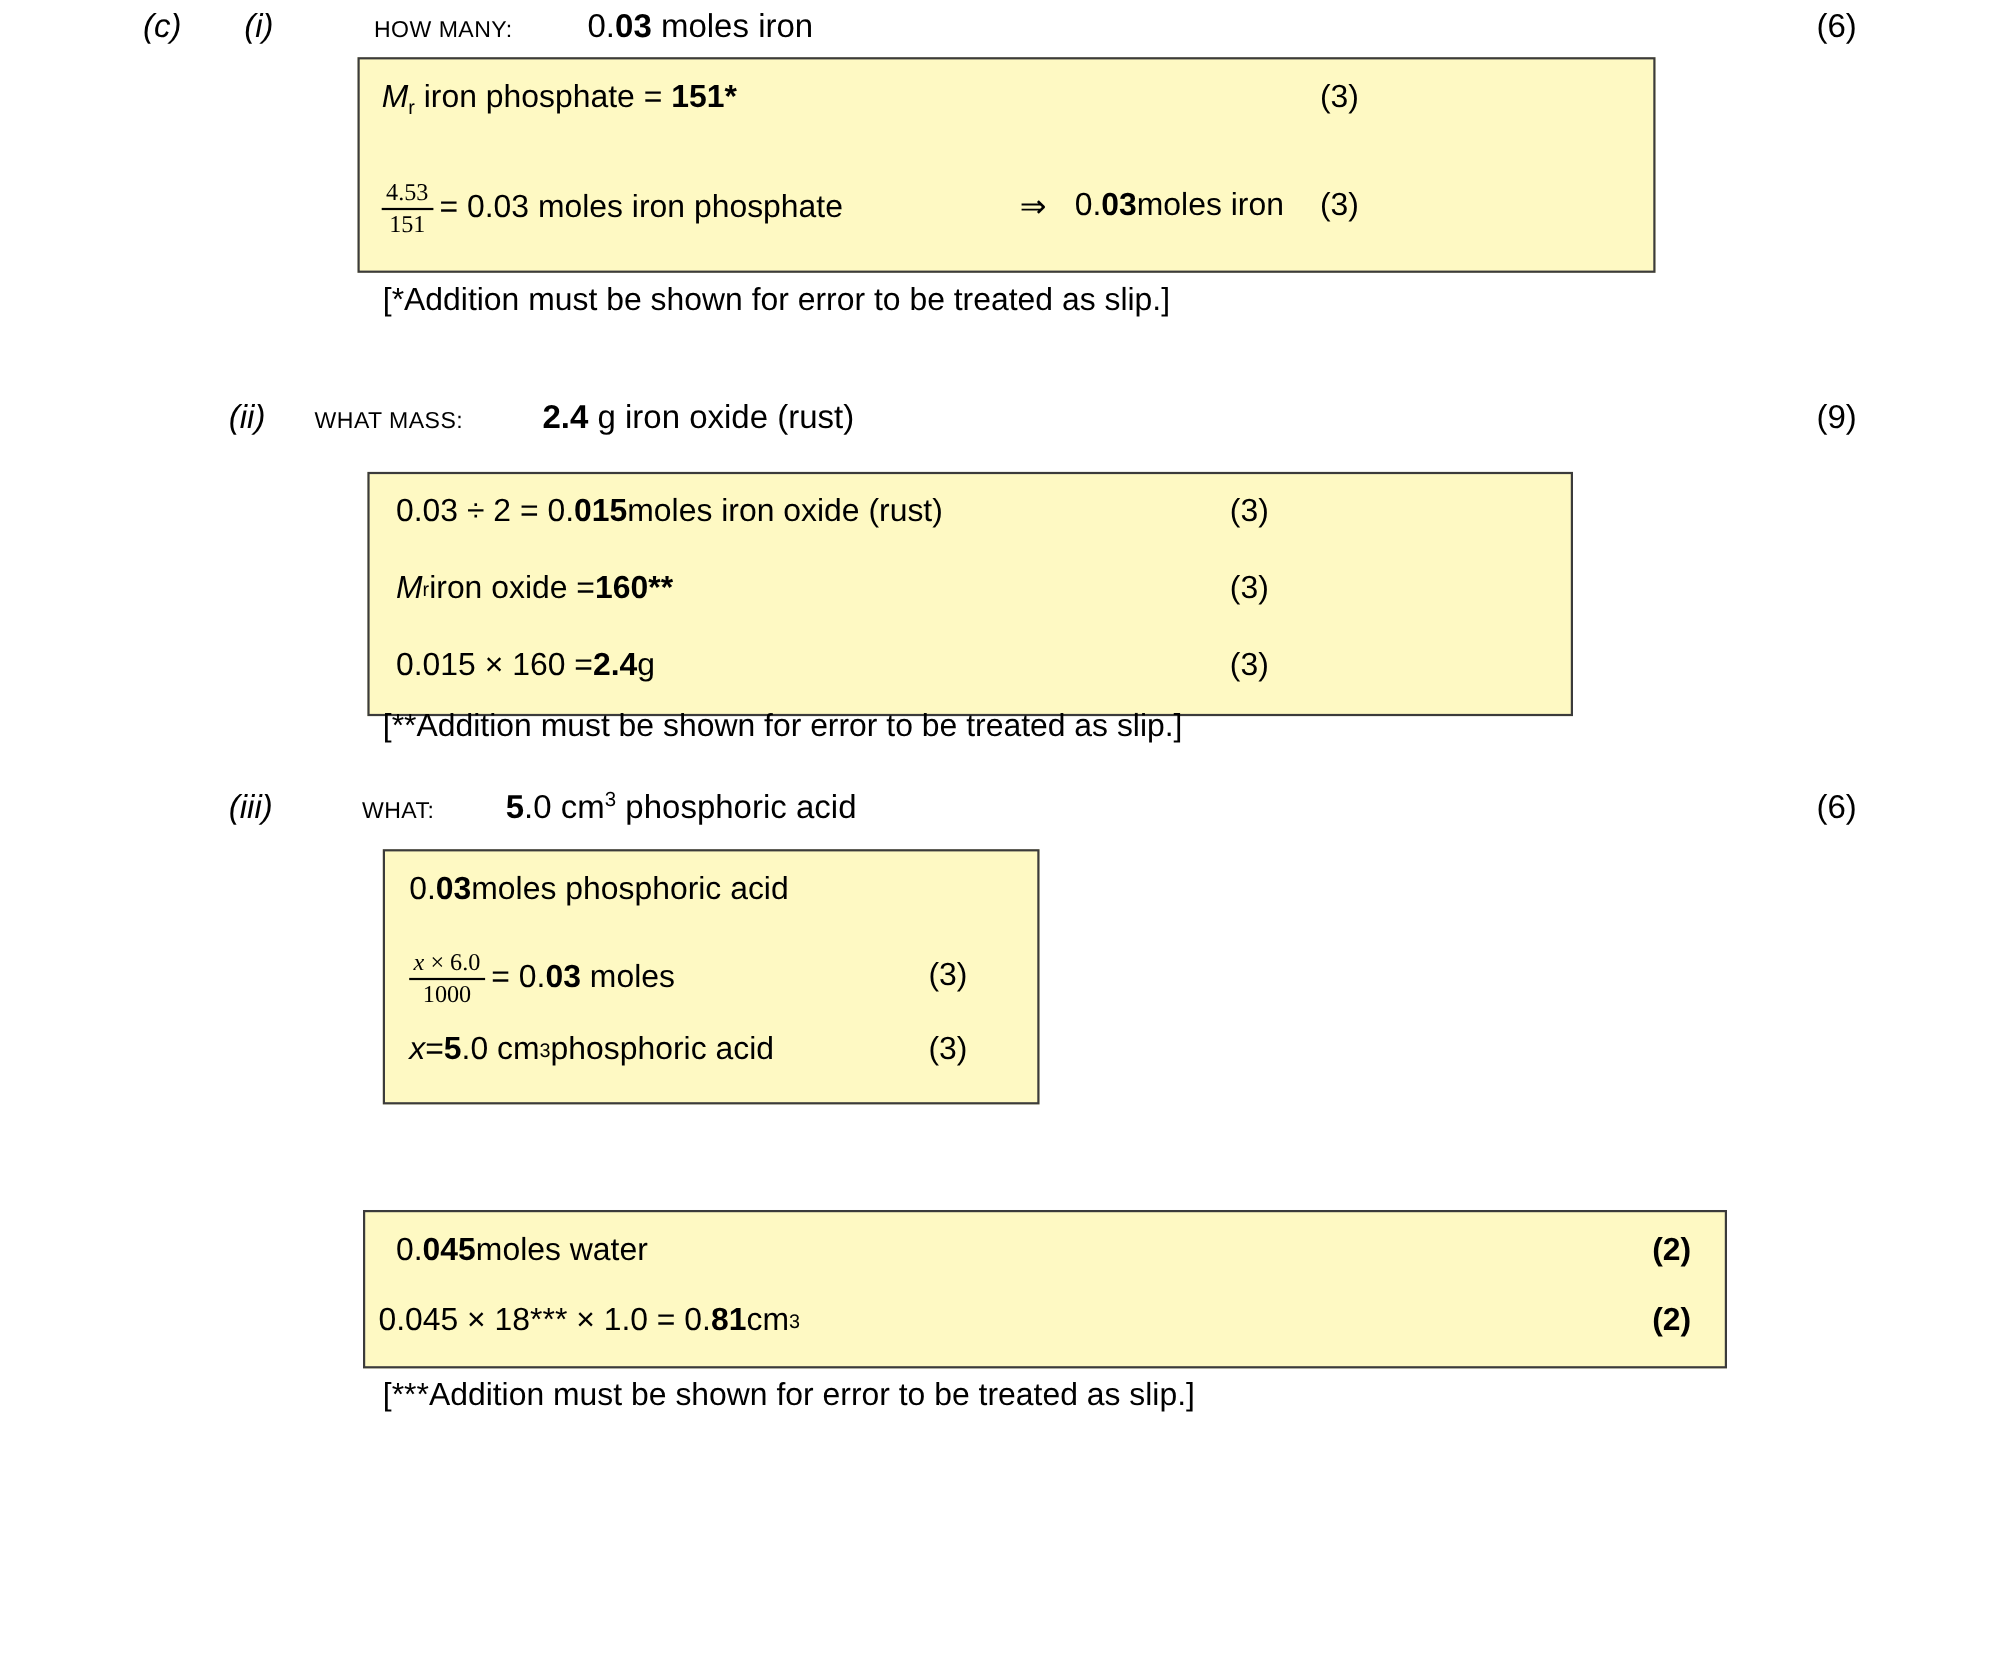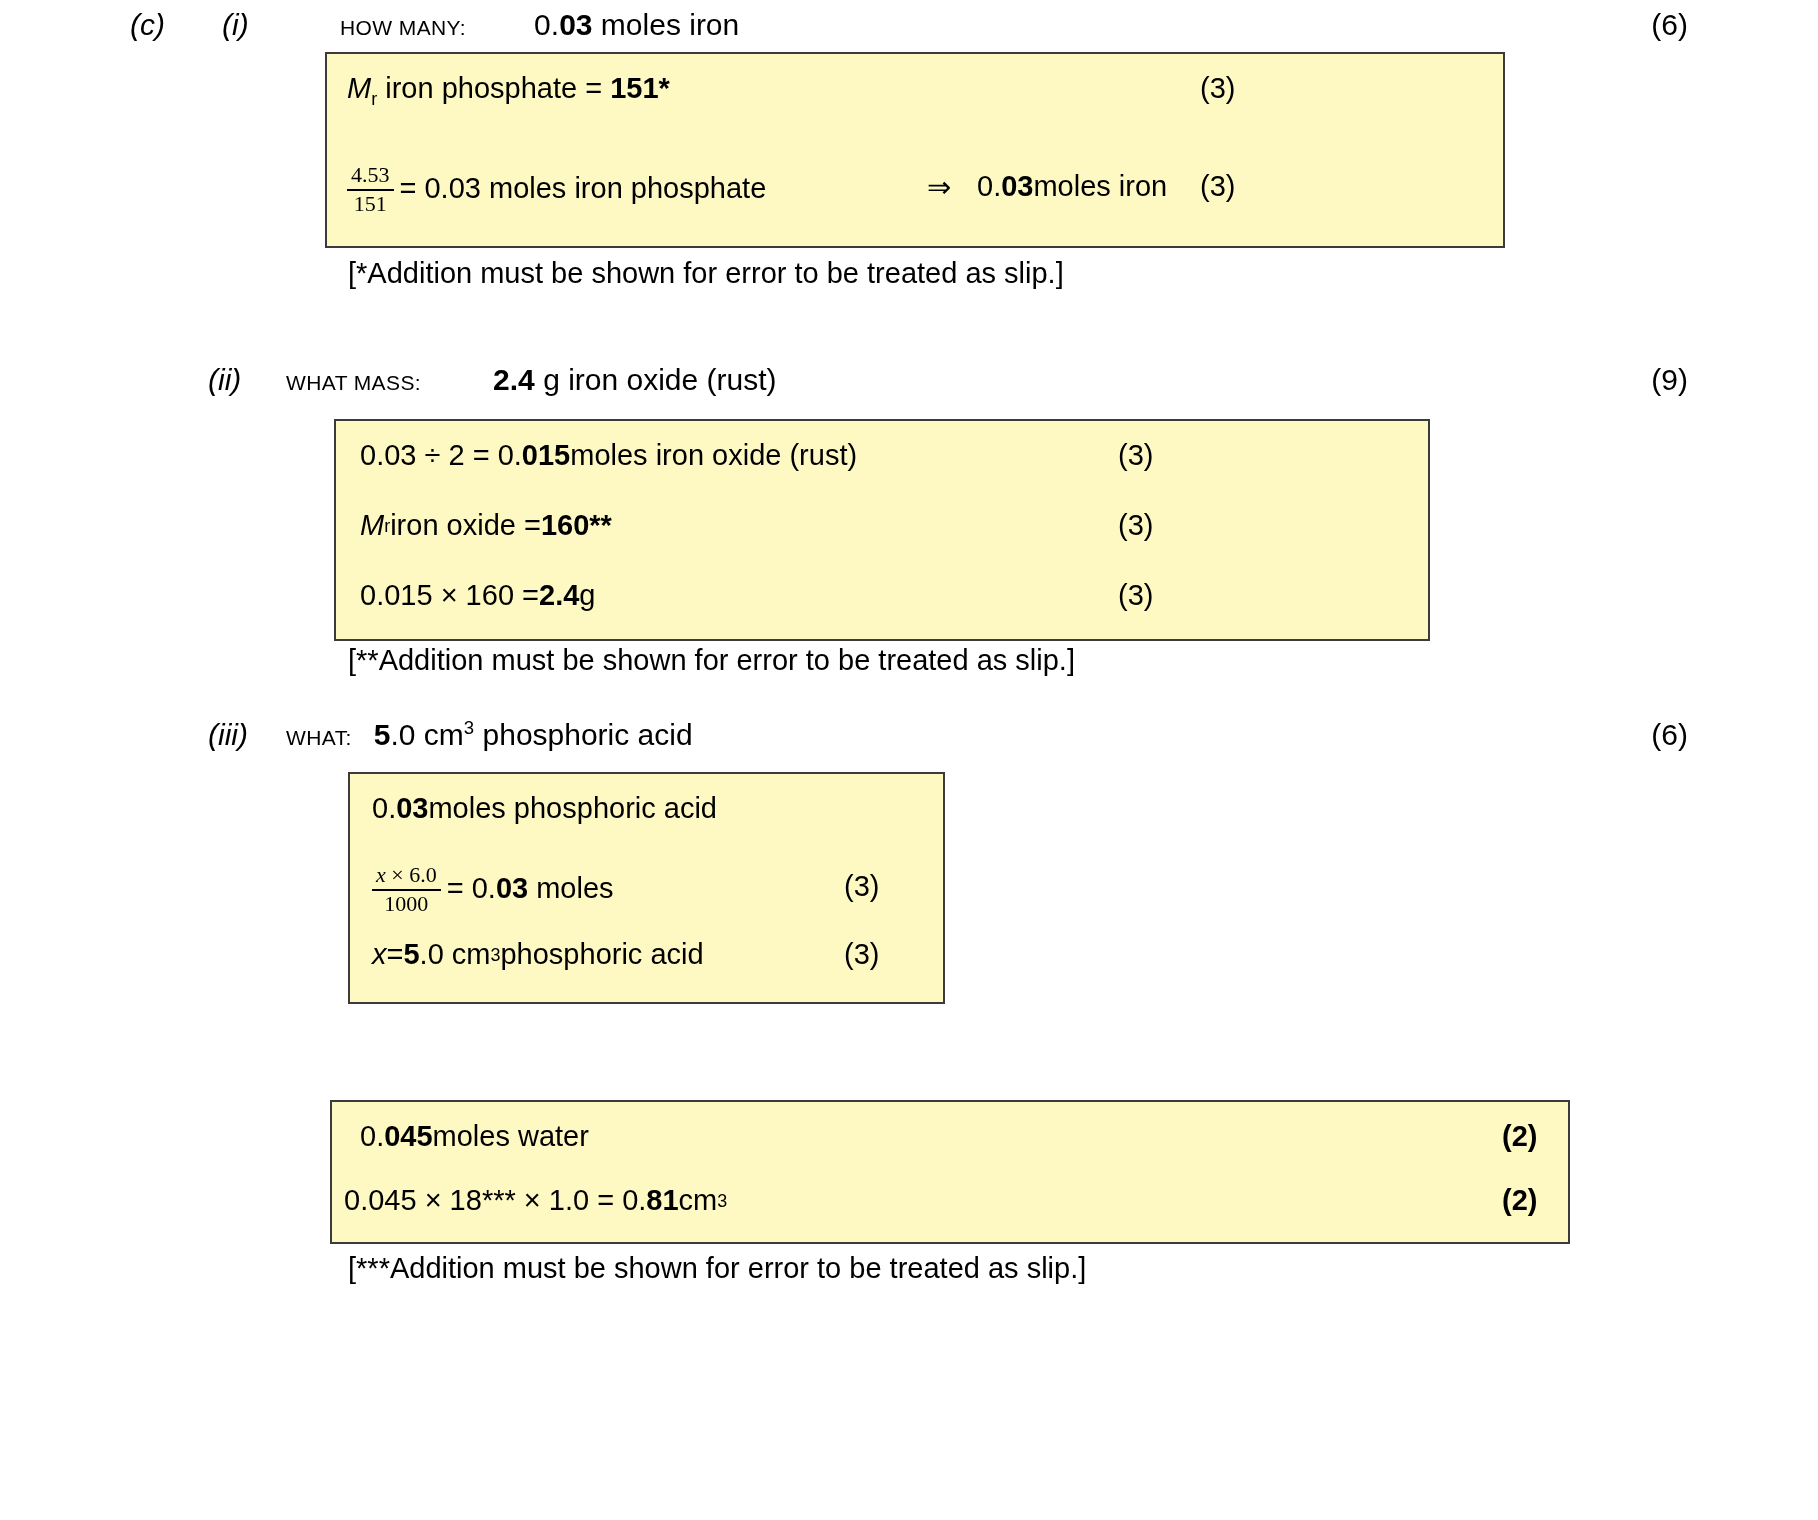--- a/index.html
+++ b/index.html
@@ -156,21 +156,21 @@
 
   <div class="note" style="position:absolute; left:348px; top:257px;">[*Addition must be shown for error to be treated as slip.]</div>
 
   <div class="qrow" style="position:absolute; left:208px; top:363px; width:1480px;">
     <span class="lbl-roman">(ii)</span>
     <span class="prompt" style="margin-left:0px;">WHAT MASS:</span>
     <span class="answer" style="margin-left:72px;"><b>2.4</b><span> g iron oxide (rust)</span></span>
     <span class="marks-right">(9)</span>
   </div>
 
-  <div class="box" style="position:absolute; left:334px; top:419px; width:1096px; height:222px;">
+  <div class="box" style="position:absolute; left:334px; top:429px; width:1096px; height:222px;">
     <div class="line" style="position:absolute; left:24px; top:18px;">
         <span>0.03 ÷ 2 = 0.</span>
         <b>015</b>
         <span> moles iron oxide (rust)</span>
       </div>
     <span class="mk" style="left:782px; top:18px;">(3)</span>
 
     <div class="line mr" style="position:absolute; left:24px; top:88px;">
         <i>M</i>
         <sub>r</sub>
@@ -182,21 +182,21 @@
     <div class="line" style="position:absolute; left:24px; top:158px;">
         <span>0.015 × 160 = </span>
         <b>2.4</b>
         <span> g</span>
       </div>
     <span class="mk" style="left:782px; top:158px;">(3)</span>
   </div>
 
   <div class="note" style="position:absolute; left:348px; top:644px;">[**Addition must be shown for error to be treated as slip.]</div>
 
-  <div class="qrow" style="position:absolute; left:208px; top:718px; width:1480px;">
+  <div class="qrow" style="position:absolute; left:208px; top:718px; width:1480px;gap:43px;">
     <span class="lbl-roman">(iii)</span>
     <span class="prompt" style="margin-left:0px;">WHAT:</span>
     <span class="answer" style="margin-left:22px;"><b>5</b><span>.0 cm</span><sup class="pow">3</sup><span> phosphoric acid</span></span>
     <span class="marks-right">(6)</span>
   </div>
 
   <div class="box" style="position:absolute; left:348px; top:772px; width:597px; height:232px;">
     <div class="line" style="position:absolute; left:22px; top:18px;">
         <span>0.</span>
         <b>03</b>

